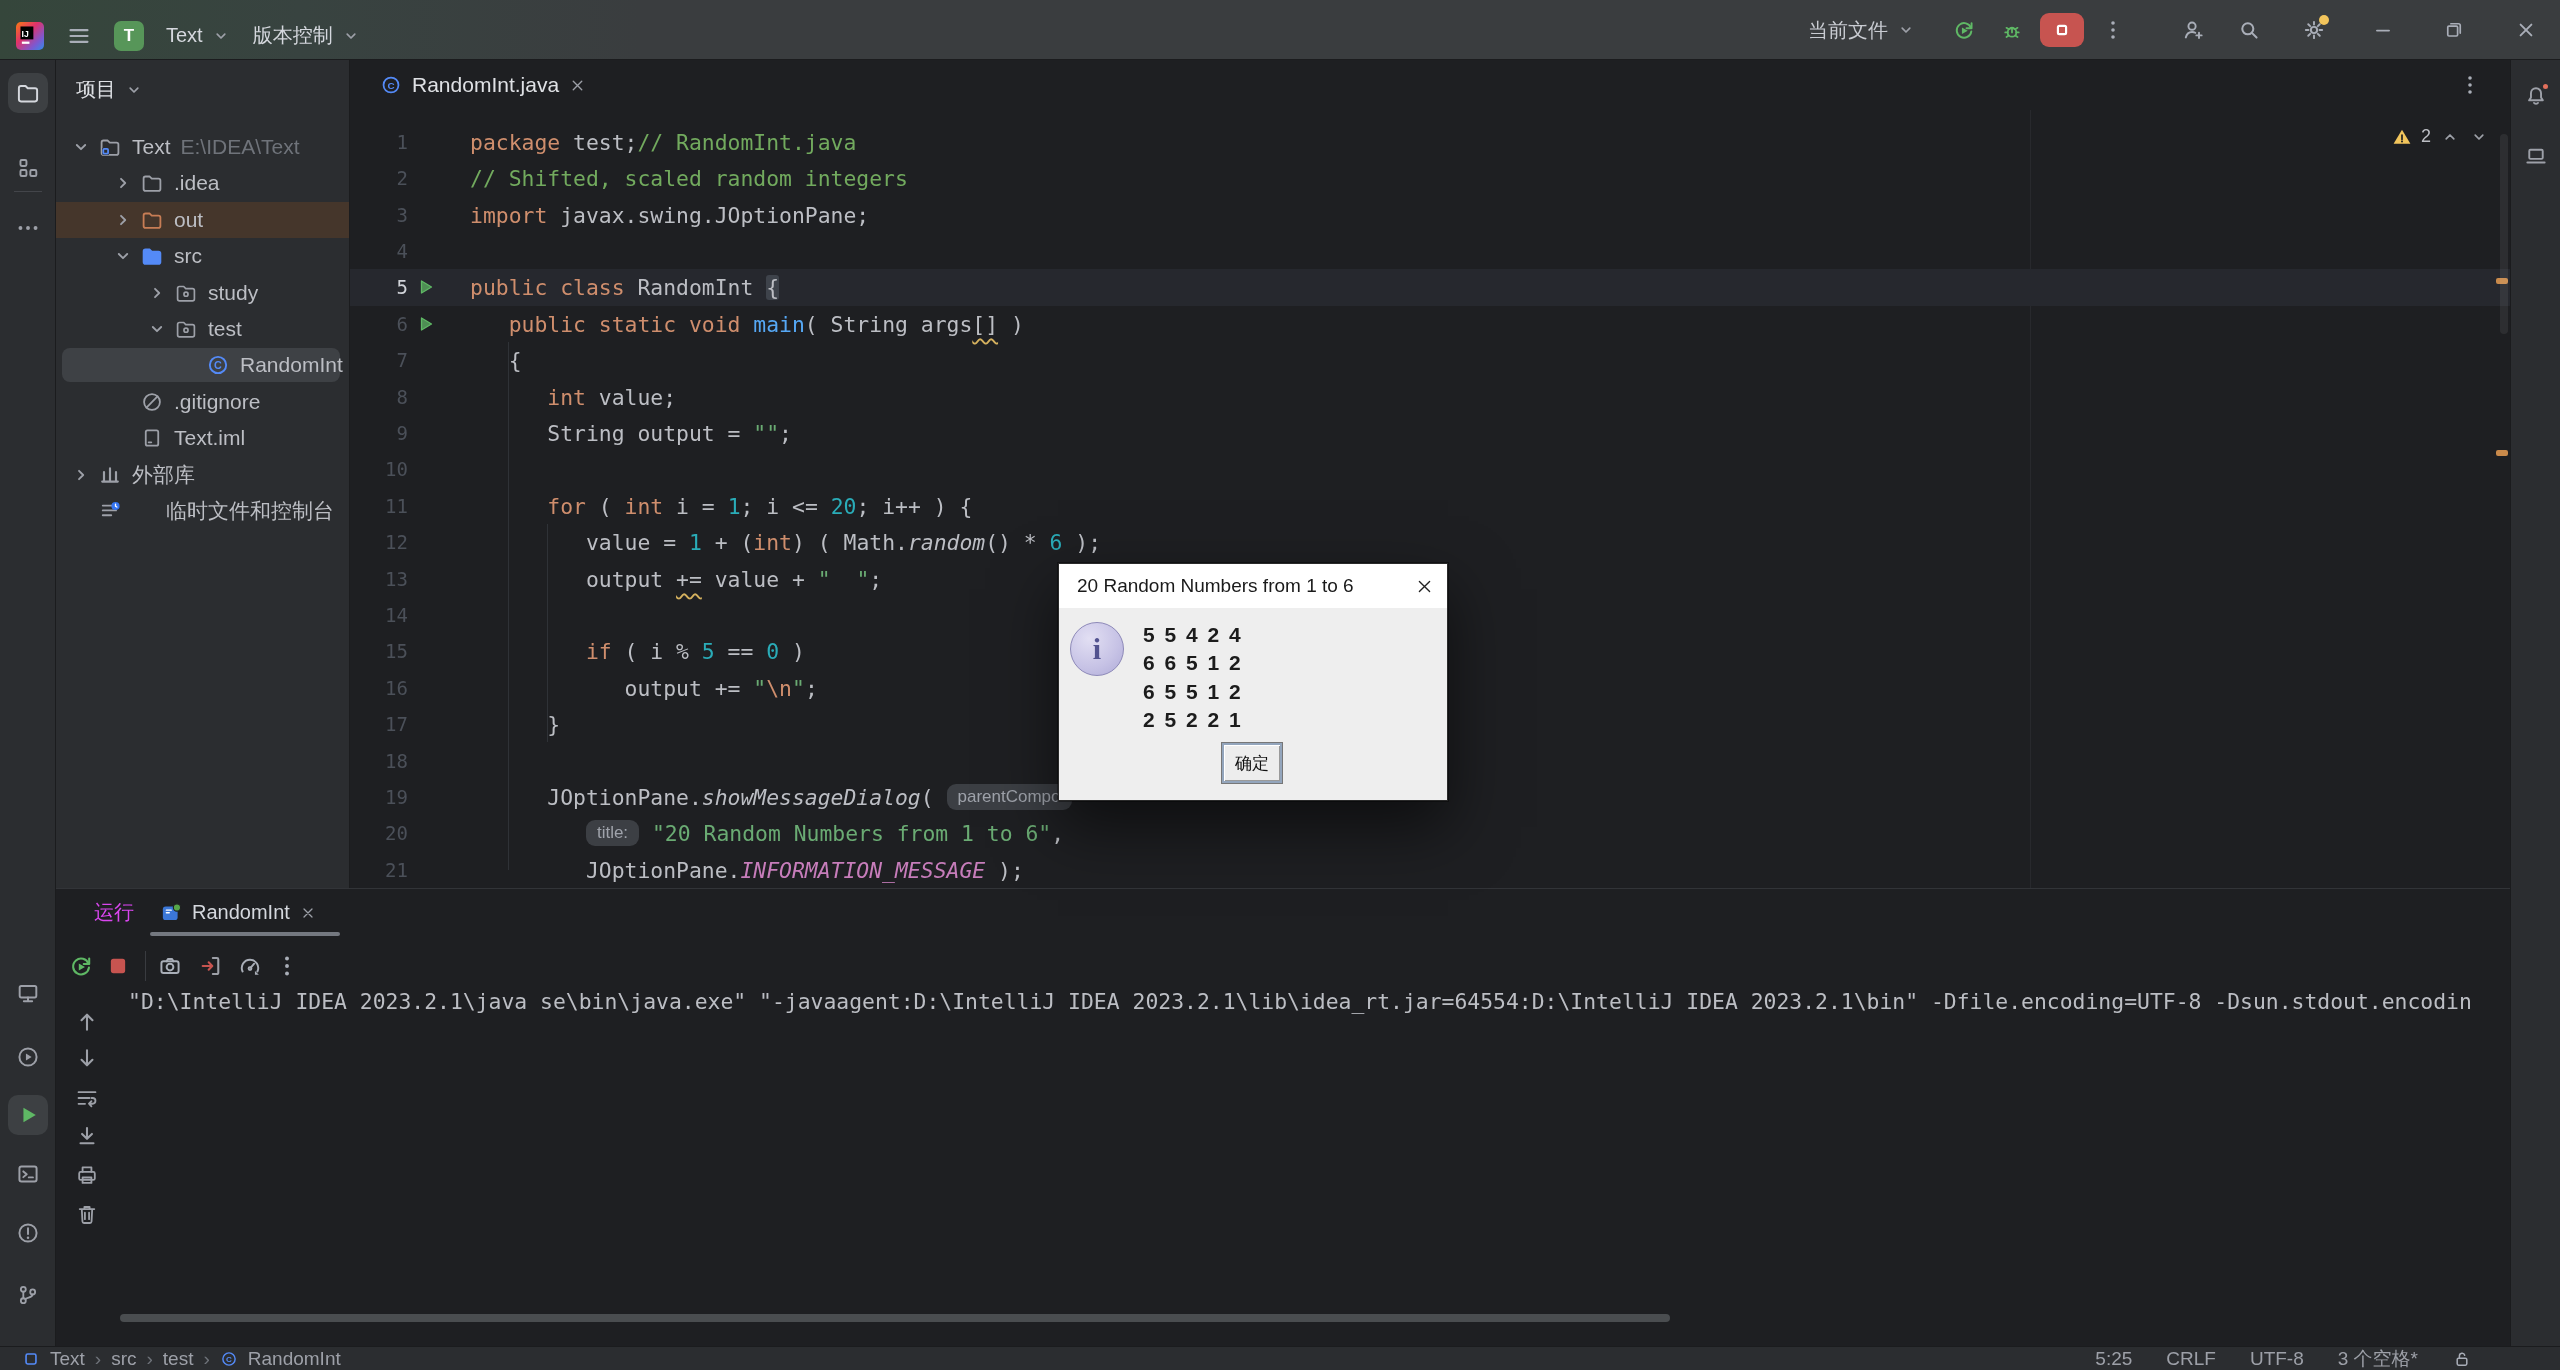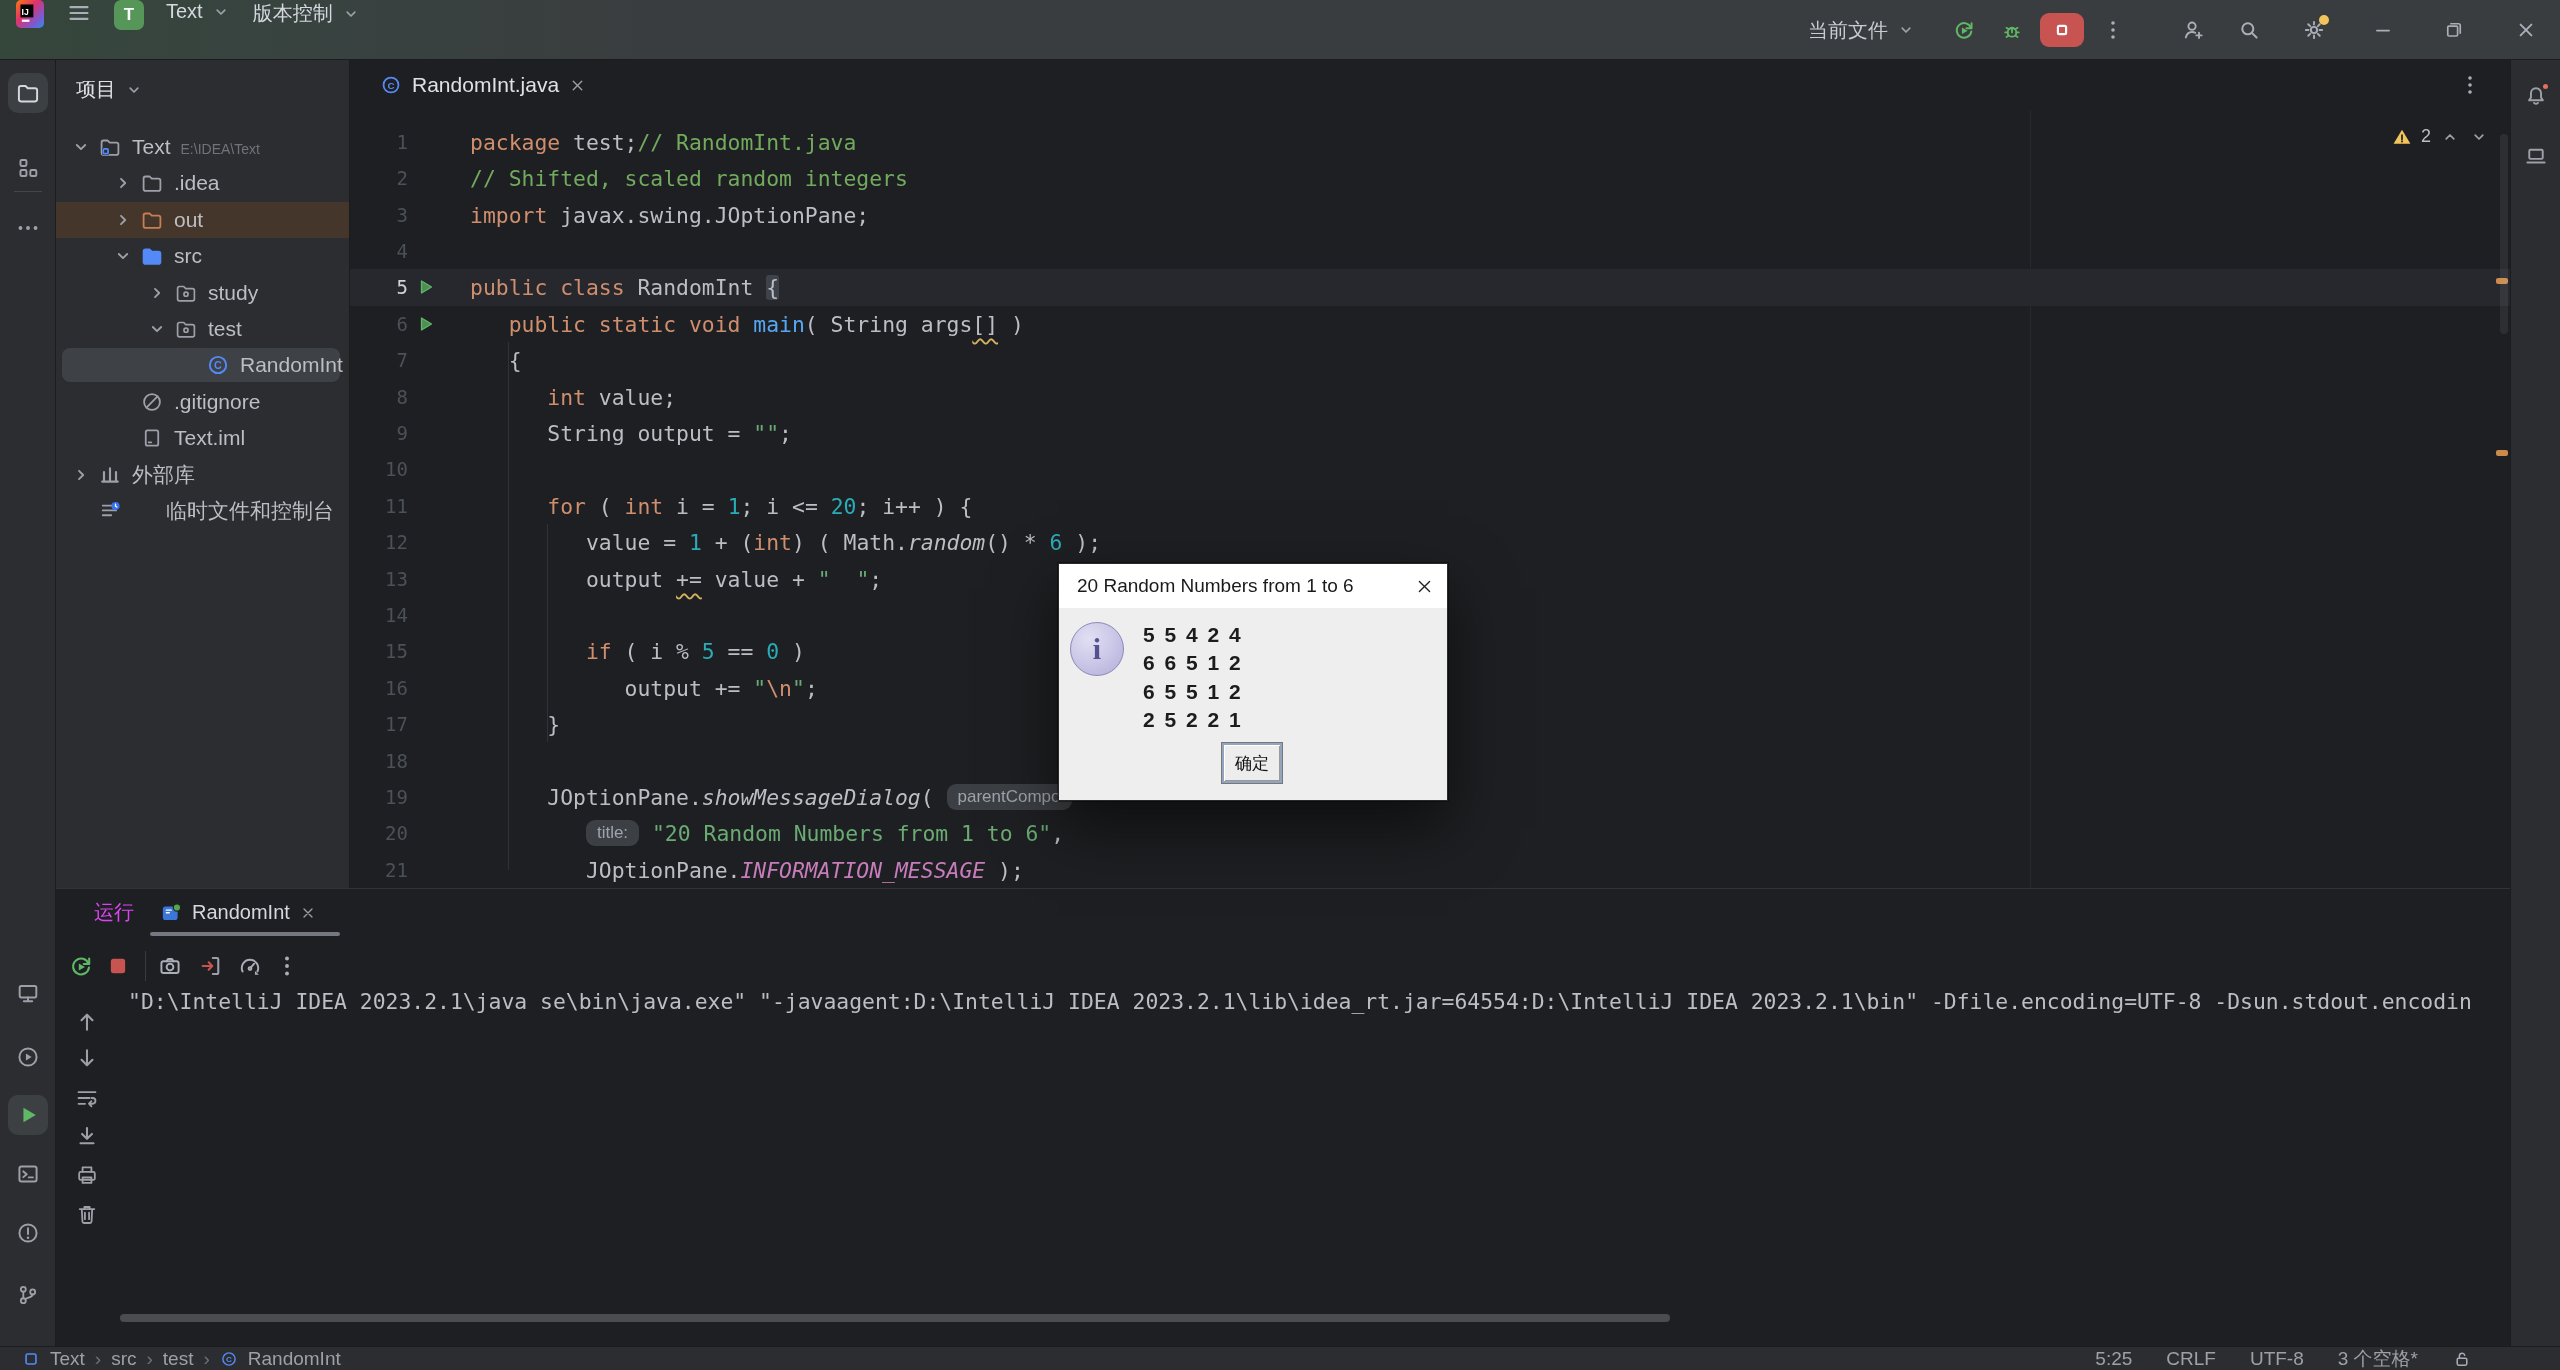--- a/index.html
+++ b/index.html
@@ -5,21 +5,21 @@
   html,body{margin:0;padding:0;background:#1E1F22;width:2560px;height:1370px;overflow:hidden;
     font-family:"Liberation Sans","DejaVu Sans",sans-serif;-webkit-font-smoothing:antialiased}
   *{box-sizing:border-box}
   .ic{display:inline-flex;align-items:center;justify-content:center;color:#A9AEB8}
   .ic svg{display:block}
 
   
   #titlebar{position:absolute;left:0;top:0;width:2560px;height:60px;
     background:linear-gradient(to right,#35463B 0px,#384340 300px,#3A3D3F 640px,#3A3D3F 100%);
     border-bottom:1px solid #1B1C1E;color:#DFE1E5;font-size:20px}
-  #tb-left{position:absolute;left:0;top:0;height:71px;display:flex;align-items:flex-start;gap:22px;padding-left:16px}
+  #tb-left{position:absolute;left:0;top:0;height:71px;display:flex;align-items:center;gap:22px;padding-left:16px}
   .tb-badge{width:30px;height:30px;border-radius:7px;background:#579659;color:#fff;display:flex;
     align-items:center;justify-content:center;font-weight:bold;font-size:17px}
   .tb-item{display:flex;align-items:center;gap:8px;color:#D5D8DE}
   #tb-right{position:absolute;right:0;top:0;height:60px}
   #runcfg{position:absolute;left:1808px;top:0;height:60px;display:flex;align-items:center;gap:8px;color:#C9CCD2}
   .tb-act{position:absolute;top:18px;width:24px;height:24px}
   .stop-bg{position:absolute;top:13px;width:44px;height:34px;background:#C75450;border-radius:9px;
     display:flex;align-items:center;justify-content:center}
   .gear-dot{position:absolute;right:-3px;top:-3px;width:10px;height:10px;border-radius:50%;background:#F2C55C}
 
@@ -37,21 +37,21 @@
 
   
   #project{position:absolute;left:56px;top:60px;width:294px;height:828px;background:#2B2D30;border-right:1px solid #1B1C1E;overflow:hidden}
   #proj-header{position:absolute;left:20px;top:16px;display:flex;align-items:center;gap:8px;color:#DFE1E5;font-size:20px}
   .tree-row{position:absolute;left:0;width:294px;height:36px;color:#BCBEC4;font-size:21px}
   .tree-sel{position:absolute;left:6px;right:10px;top:1px;bottom:1px;border-radius:8px;background:#3E4145}
   .tree-row.excluded{background:#45362B}
   .tree-chev{position:absolute;top:7px;width:22px;height:22px;color:#9DA0A8}
   .tree-ico{position:absolute;top:6px;width:24px;height:24px}
   .tree-label{position:absolute;top:0;line-height:36px;white-space:nowrap}
-  .tree-path{color:#6F737A;font-size:14px;margin-left:10px}
+  .tree-path{color:#6F737A;font-size:21px;margin-left:10px}
 
   
   #tabbar{position:absolute;left:350px;top:60px;width:2160px;height:50px;background:#1E1F22}
   #tab1{position:absolute;left:16px;top:0;height:50px;display:flex;align-items:center;gap:10px;padding:0 14px;color:#DFE1E5;font-size:21px}
   #tab-kebab{position:absolute;left:2108px;top:13px;width:24px;height:24px}
   #editor{position:absolute;left:350px;top:110px;width:2160px;height:778px;background:#1E1F22;overflow:hidden}
   .codeline{position:absolute;left:0;width:2160px;height:37px;line-height:37px}
   .codeline.active{background:#26282E}
   .lnum{position:absolute;left:0;top:0;width:58px;text-align:right;color:#4B5059;
     font-family:"DejaVu Sans Mono",monospace;font-size:19px}

